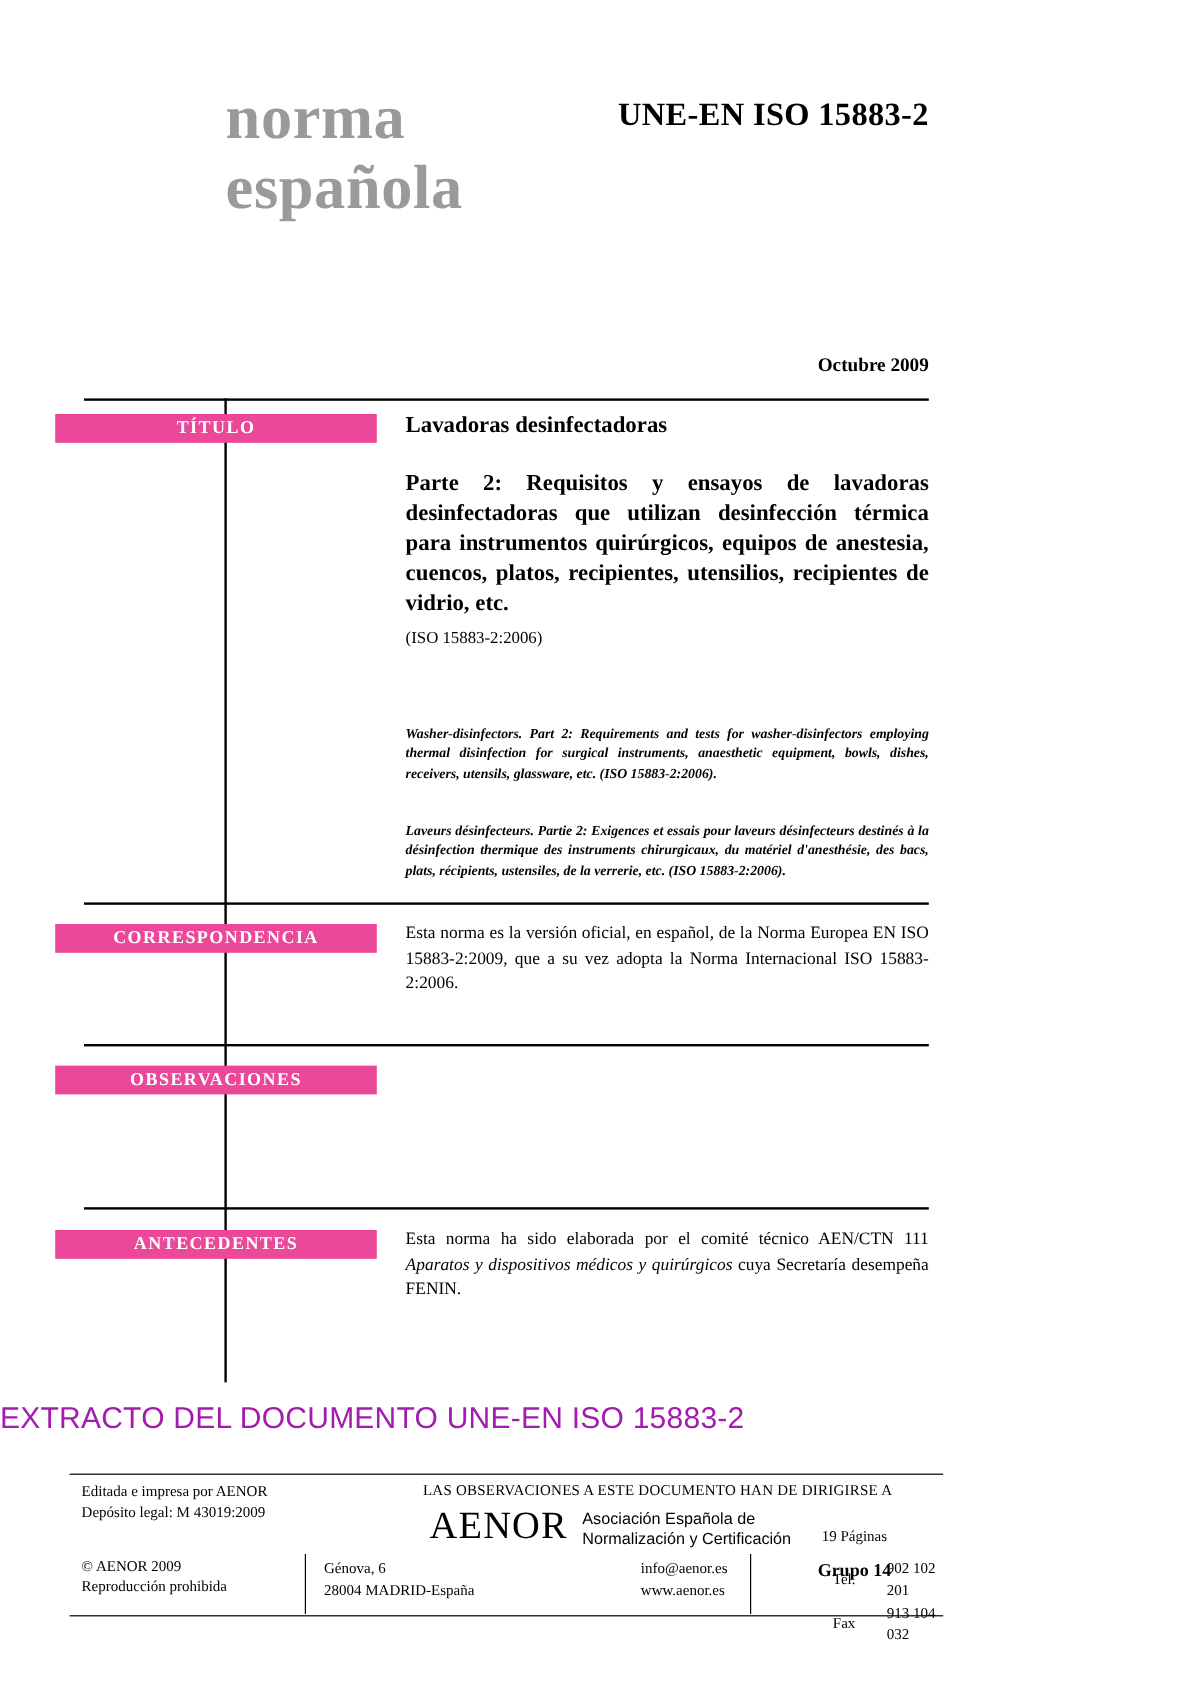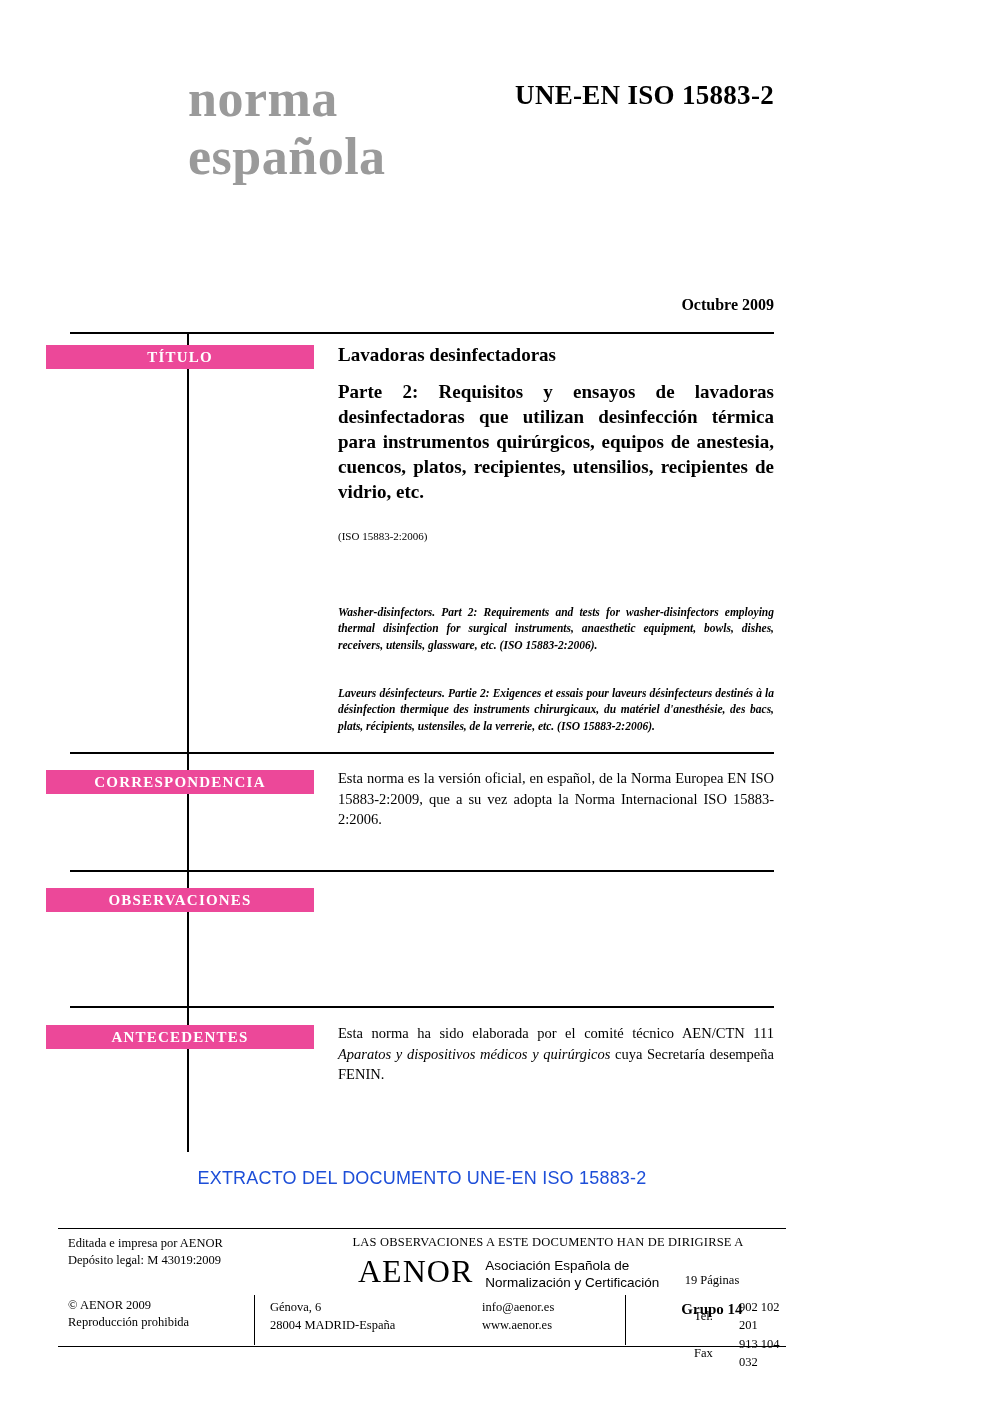--- a/index.html
+++ b/index.html
@@ -91,25 +91,25 @@
   }
   .title-main {
     font-size: 19px;
     font-weight: 700;
   }
   .title-part {
     font-size: 19px;
     font-weight: 700;
     text-align: justify;
     line-height: 1.32;
-    margin-top: 13px;
+    margin-top: 24px;
   }
   .iso-ref {
-    font-size: 11px;
-    margin-top: 26px;
+    font-size: 14px;
+    margin-top: 10px;
   }
   .translation {
     font-size: 11.5px;
     font-style: italic;
     font-weight: 700;
     text-align: justify;
     line-height: 1.42;
   }
   .translation + .translation {
     margin-top: 32px;
@@ -122,24 +122,24 @@
   .para .ital {
     font-style: italic;
   }
 
   
   .extract {
     position: absolute;
     left: 0;
     right: 0;
     top: 1168px;
-    text-align: center;
-    color: #1d4ed8;
+    text-align: left;
+    color: #a21caf;
     font-family: "Liberation Sans", sans-serif;
-    font-size: 18px;
+    font-size: 25px;
     letter-spacing: 0.2px;
   }
 
   
   .footer-rule-top {
     position: absolute;
     left: 58px;
     right: 58px;
     top: 1228px;
     height: 1px;
@@ -212,21 +212,21 @@
     background: #000;
   }
   .f-addr {
     position: absolute;
     left: 212px;
     top: 70px;
     line-height: 1.4;
   }
   .f-mail {
     position: absolute;
-    left: 424px;
+    left: 476px;
     top: 70px;
     line-height: 1.4;
   }
   .f-tel {
     position: absolute;
     left: 636px;
     top: 70px;
     line-height: 1.4;
   }
   .f-tel table { border-collapse: collapse; font-size: 12.5px; }

